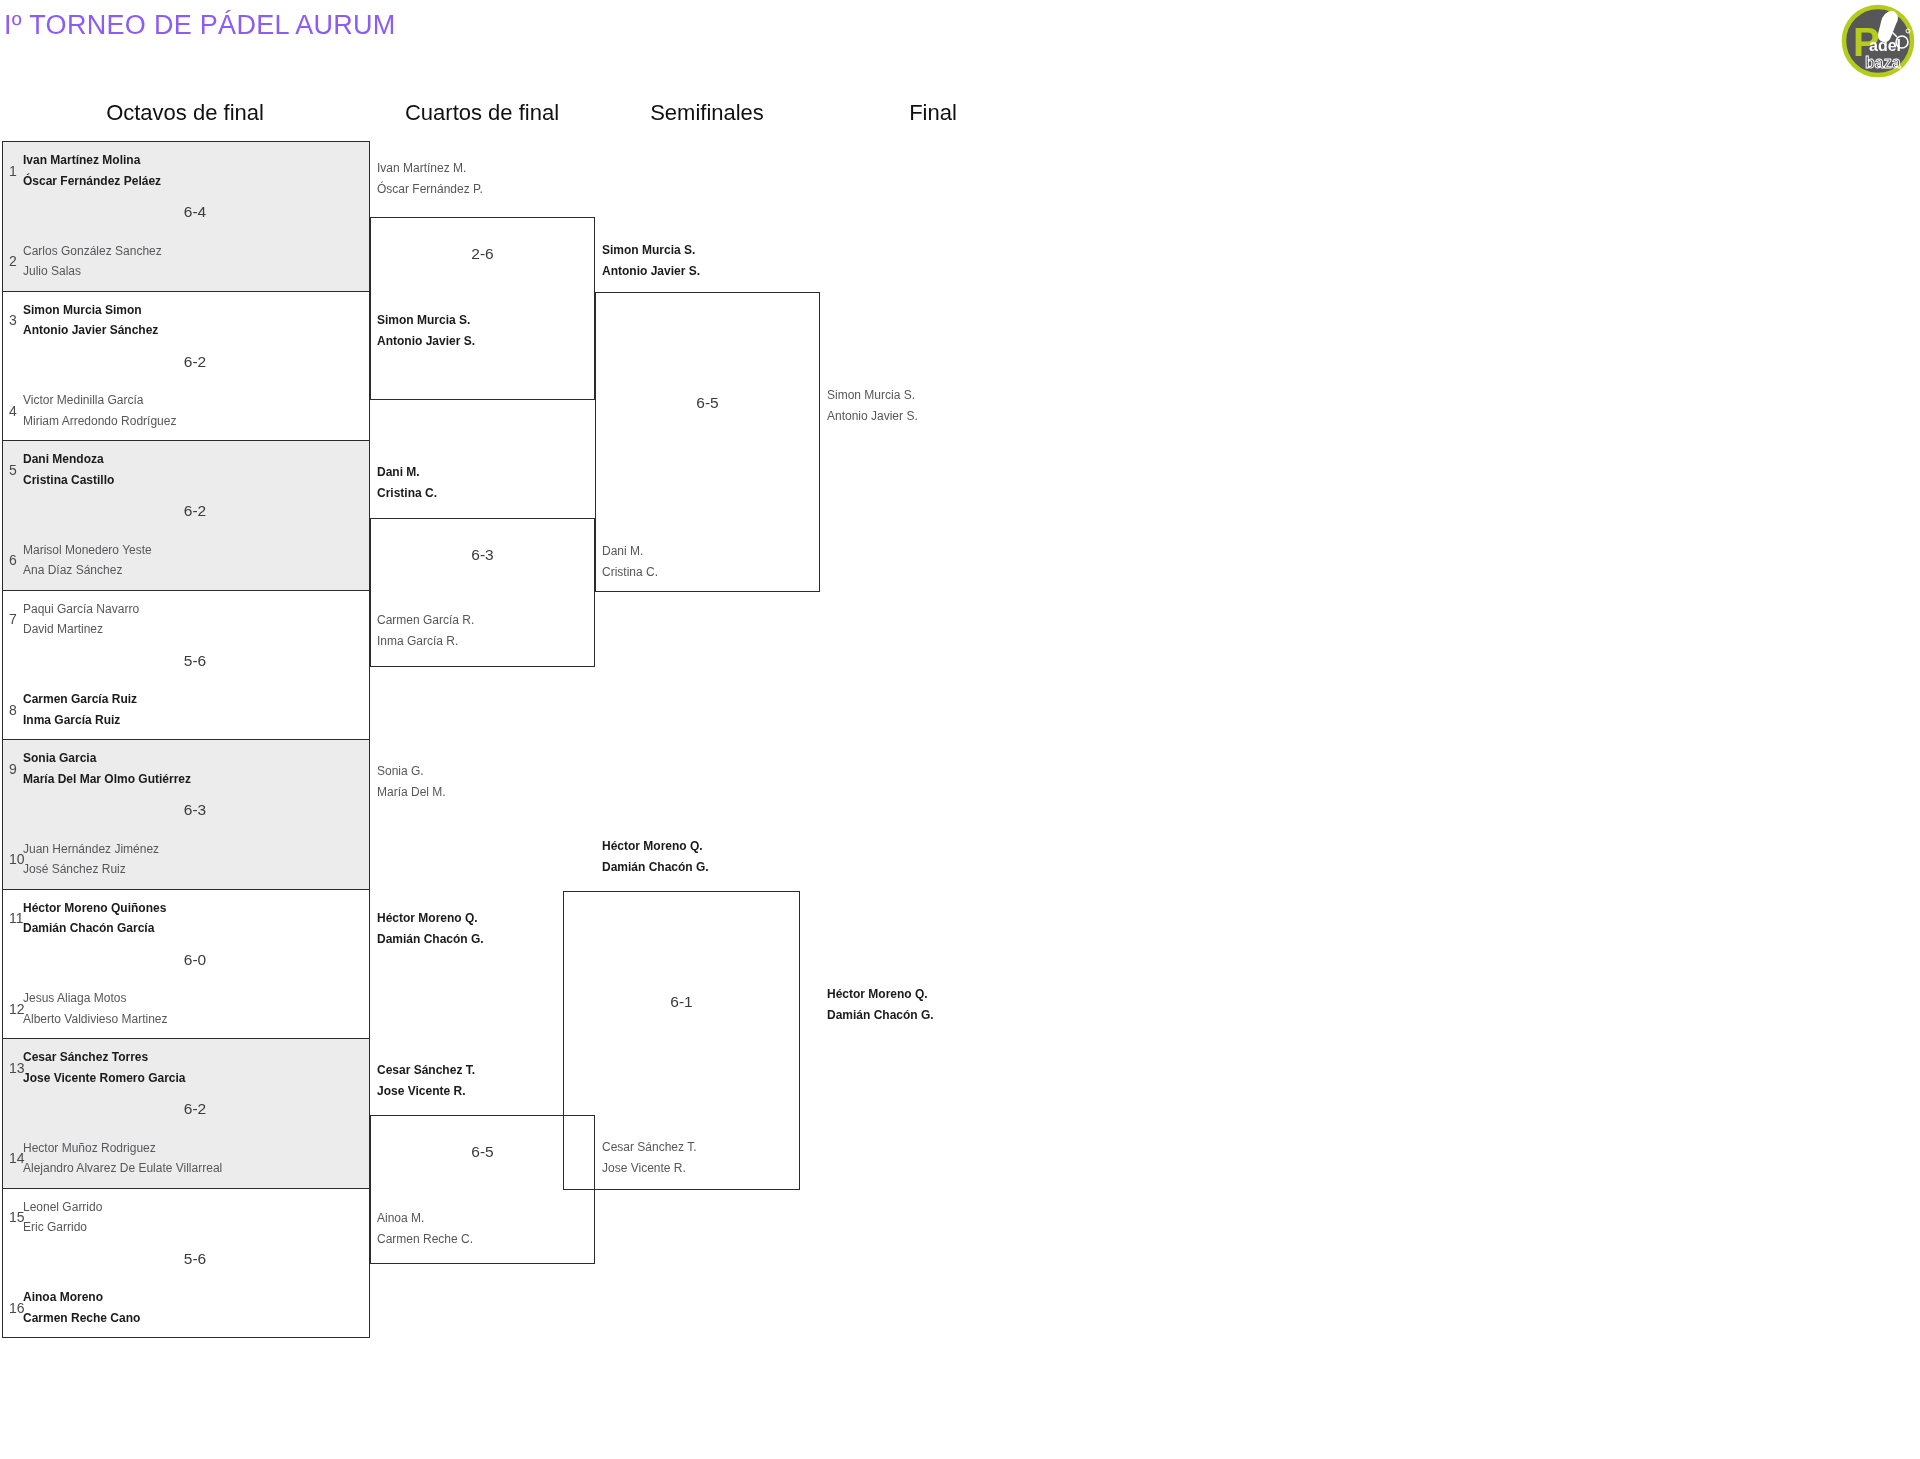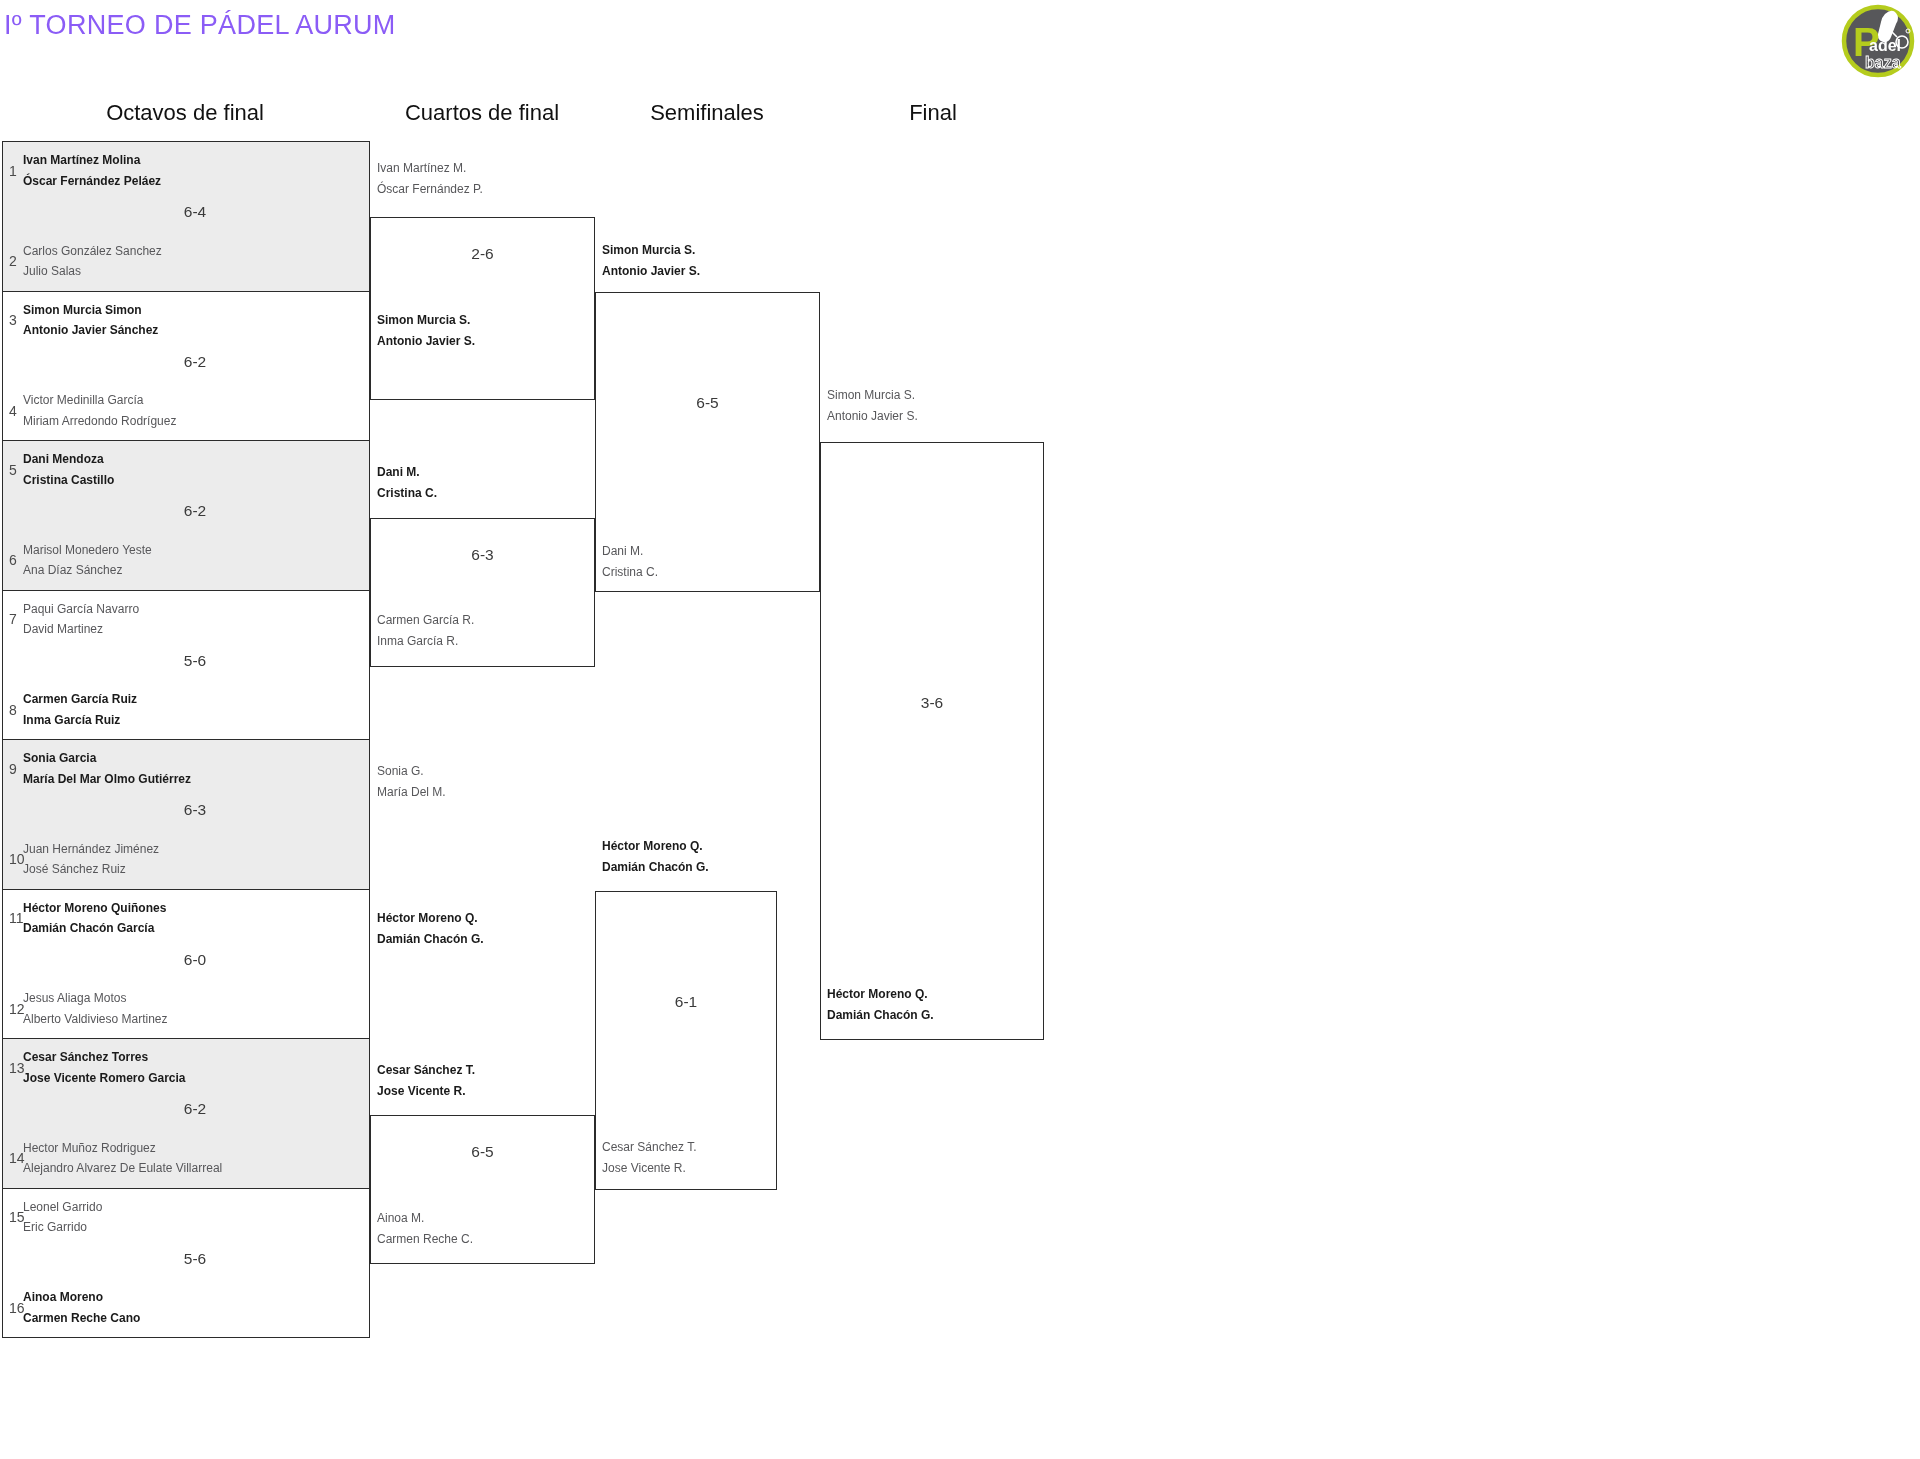--- a/index.html
+++ b/index.html
@@ -213,44 +213,41 @@
     <div>Jose Vicente R.</div>
   </div>
   <div class="lbl team" style="left:377px;top:1208px">
     <div>Ainoa M.</div>
     <div>Carmen Reche C.</div>
   </div>
 
   <div class="box" style="left:595px;top:292px;width:225px;height:300px">
     <div class="score s-sf">6-5</div>
   </div>
-  <div class="box" style="left:595px;top:891px;width:182px;height:299px">
+  <div class="box" style="left:563px;top:891px;width:237px;height:299px">
     <div class="score s-sf">6-1</div>
   </div>
 
   <div class="lbl team winner" style="left:602px;top:240px">
     <div>Simon Murcia S.</div>
     <div>Antonio Javier S.</div>
   </div>
   <div class="lbl team" style="left:602px;top:541px">
     <div>Dani M.</div>
     <div>Cristina C.</div>
   </div>
   <div class="lbl team winner" style="left:602px;top:836px">
     <div>Héctor Moreno Q.</div>
     <div>Damián Chacón G.</div>
   </div>
   <div class="lbl team" style="left:602px;top:1137px">
     <div>Cesar Sánchez T.</div>
     <div>Jose Vicente R.</div>
   </div>
 
-  <div class="box" style="left:820px;top:442px;width:224px;height:598px">
-    <div class="score s-f">3-6</div>
-  </div>
 
   <div class="lbl team" style="left:827px;top:385px">
     <div>Simon Murcia S.</div>
     <div>Antonio Javier S.</div>
   </div>
   <div class="lbl team winner" style="left:827px;top:984px">
     <div>Héctor Moreno Q.</div>
     <div>Damián Chacón G.</div>
   </div>
 

